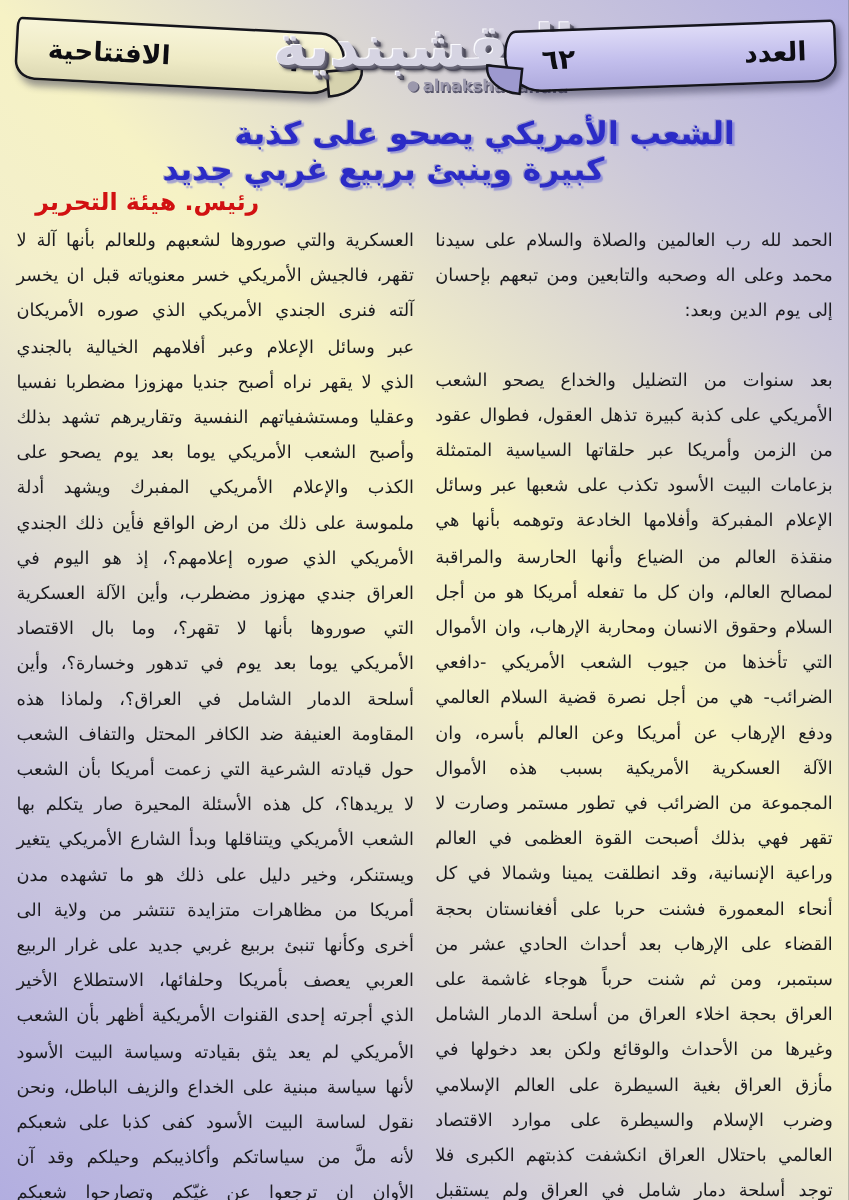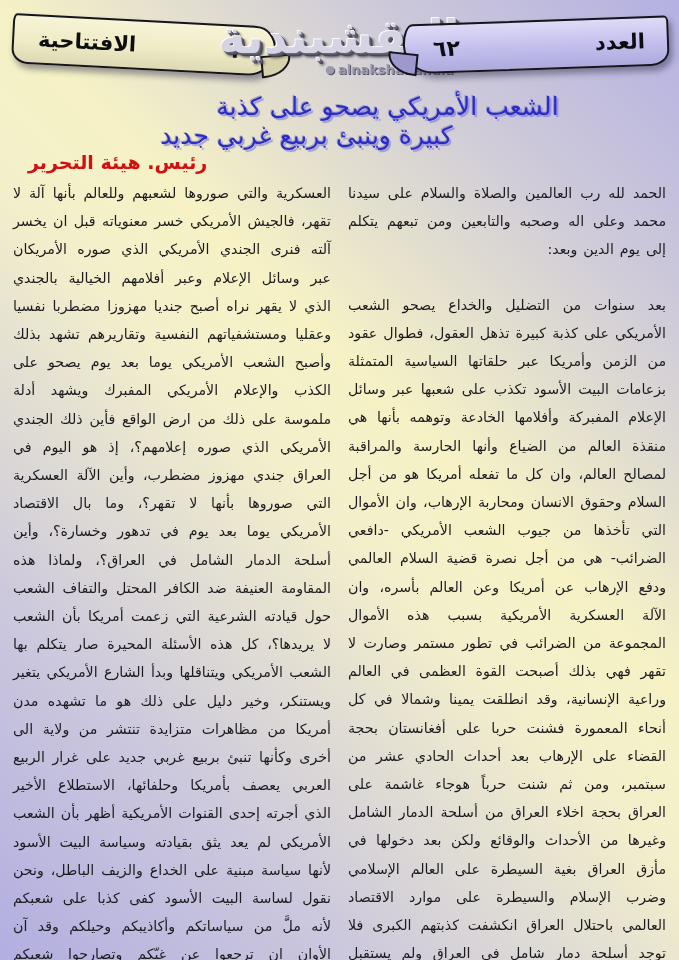--- a/index.html
+++ b/index.html
@@ -51,21 +51,21 @@
     color:#d6d4e2;letter-spacing:-2px;
     text-shadow:-1px -1px 0 #fbfbff,1px 1px 0 #6a6878,2px 2px 0 #5a5868,3px 3px 0 #4a4858,4px 4px 3px rgba(30,30,45,.8);
   }
   .logo-en{
     margin-top:-4px;direction:ltr;text-align:right;padding-right:6px;
     font-size:13px;font-weight:bold;color:#9b98ac;
     text-shadow:1px 1px 0 #57556a;
   }
   .logo-bullet{font-size:11px;vertical-align:1px;margin-right:3px;}
   
-  .title{margin-top:0;text-align:center;color:#2b2bc6;font-weight:normal;}
+  .title{margin-top:0;text-align:center;color:#2b2bc6;font-weight:bold;}
   .title-line{
     font-size:25px;line-height:29px;
     text-shadow:2px 2px 1px rgba(110,110,215,.6),-1px -1px 0 rgba(70,70,170,.35);
     font-family:"DejaVu Serif","DejaVu Sans",serif;
   }
   .title-l1{transform:translateX(-48px);} 
   .title-l1{transform:translateX(48px);}
   .title-l2{transform:translateX(-33px);}
   
   .byline{
@@ -117,21 +117,21 @@
   <div class="title">
     <div class="title-line title-l1">الشعب الأمريكي يصحو على كذبة</div>
     <div class="title-line title-l2">كبيرة وينبئ بربيع غربي جديد</div>
   </div>
 
   <div class="byline">رئيس. هيئة التحرير</div>
 
   <div class="columns">
 
     <div class="col">
-      <p class="para para-opening">الحمد لله رب العالمين والصلاة والسلام على سيدنا محمد وعلى اله وصحبه والتابعين ومن تبعهم يتكلم إلى يوم الدين وبعد:</p>
+      <p class="para para-opening">الحمد لله رب العالمين والصلاة والسلام على سيدنا محمد وعلى اله وصحبه والتابعين ومن تبعهم بإحسان إلى يوم الدين وبعد:</p>
       <p class="para">بعد سنوات من التضليل والخداع يصحو الشعب الأمريكي على كذبة كبيرة تذهل العقول، فطوال عقود من الزمن وأمريكا عبر حلقاتها السياسية المتمثلة بزعامات البيت الأسود تكذب على شعبها عبر وسائل الإعلام المفبركة وأفلامها الخادعة وتوهمه بأنها هي منقذة العالم من الضياع وأنها الحارسة والمراقبة لمصالح العالم، وان كل ما تفعله أمريكا هو من أجل السلام وحقوق الانسان ومحاربة الإرهاب، وان الأموال التي تأخذها من جيوب الشعب الأمريكي -دافعي الضرائب- هي من أجل نصرة قضية السلام العالمي ودفع الإرهاب عن أمريكا وعن العالم بأسره، وان الآلة العسكرية الأمريكية بسبب هذه الأموال المجموعة من الضرائب في تطور مستمر وصارت لا تقهر فهي بذلك أصبحت القوة العظمى في العالم وراعية الإنسانية، وقد انطلقت يمينا وشمالا في كل أنحاء المعمورة فشنت حربا على أفغانستان بحجة القضاء على الإرهاب بعد أحداث الحادي عشر من سبتمبر، ومن ثم شنت حرباً هوجاء غاشمة على العراق بحجة اخلاء العراق من أسلحة الدمار الشامل وغيرها من الأحداث والوقائع ولكن بعد دخولها في مأزق العراق بغية السيطرة على العالم الإسلامي وضرب الإسلام والسيطرة على موارد الاقتصاد العالمي باحتلال العراق انكشفت كذبتهم الكبرى فلا توجد أسلحة دمار شامل في العراق ولم يستقبل العراقيون الجنود الأمريكان بالورود، بل رد الغيارى من أبناء العراق بأجمعهم وفي مقدمتهم الجيش الجهادي العظيم جيش رجال الطريقة النقشبندية أحد فصائل القيادة العليا للجهاد والتحرير، فدمروا آلتهم</p>
     </div>
 
     <div class="col">
       <p class="para">العسكرية والتي صوروها لشعبهم وللعالم بأنها آلة لا تقهر، فالجيش الأمريكي خسر معنوياته قبل ان يخسر آلته فنرى الجندي الأمريكي الذي صوره الأمريكان عبر وسائل الإعلام وعبر أفلامهم الخيالية بالجندي الذي لا يقهر نراه أصبح جنديا مهزوزا مضطربا نفسيا وعقليا ومستشفياتهم النفسية وتقاريرهم تشهد بذلك وأصبح الشعب الأمريكي يوما بعد يوم يصحو على الكذب والإعلام الأمريكي المفبرك ويشهد أدلة ملموسة على ذلك من ارض الواقع فأين ذلك الجندي الأمريكي الذي صوره إعلامهم؟، إذ هو اليوم في العراق جندي مهزوز مضطرب، وأين الآلة العسكرية التي صوروها بأنها لا تقهر؟، وما بال الاقتصاد الأمريكي يوما بعد يوم في تدهور وخسارة؟، وأين أسلحة الدمار الشامل في العراق؟، ولماذا هذه المقاومة العنيفة ضد الكافر المحتل والتفاف الشعب حول قيادته الشرعية التي زعمت أمريكا بأن الشعب لا يريدها؟، كل هذه الأسئلة المحيرة صار يتكلم بها الشعب الأمريكي ويتناقلها وبدأ الشارع الأمريكي يتغير ويستنكر، وخير دليل على ذلك هو ما تشهده مدن أمريكا من مظاهرات متزايدة تنتشر من ولاية الى أخرى وكأنها تنبئ بربيع غربي جديد على غرار الربيع العربي يعصف بأمريكا وحلفائها، الاستطلاع الأخير الذي أجرته إحدى القنوات الأمريكية أظهر بأن الشعب الأمريكي لم يعد يثق بقيادته وسياسة البيت الأسود لأنها سياسة مبنية على الخداع والزيف الباطل، ونحن نقول لساسة البيت الأسود كفى كذبا على شعبكم لأنه ملَّ من سياساتكم وأكاذيبكم وحيلكم وقد آن الأوان ان ترجعوا عن غيّكم وتصارحوا شعبكم وتعتذروا له وللعالم اجمع عما اقترفتموه من دمار، واستعدوا لمحاكمة كبرى سيحاكمكم عليها شعبكم أولا قبل العالم.</p>
     </div>
 
   </div>
 
 </div>

